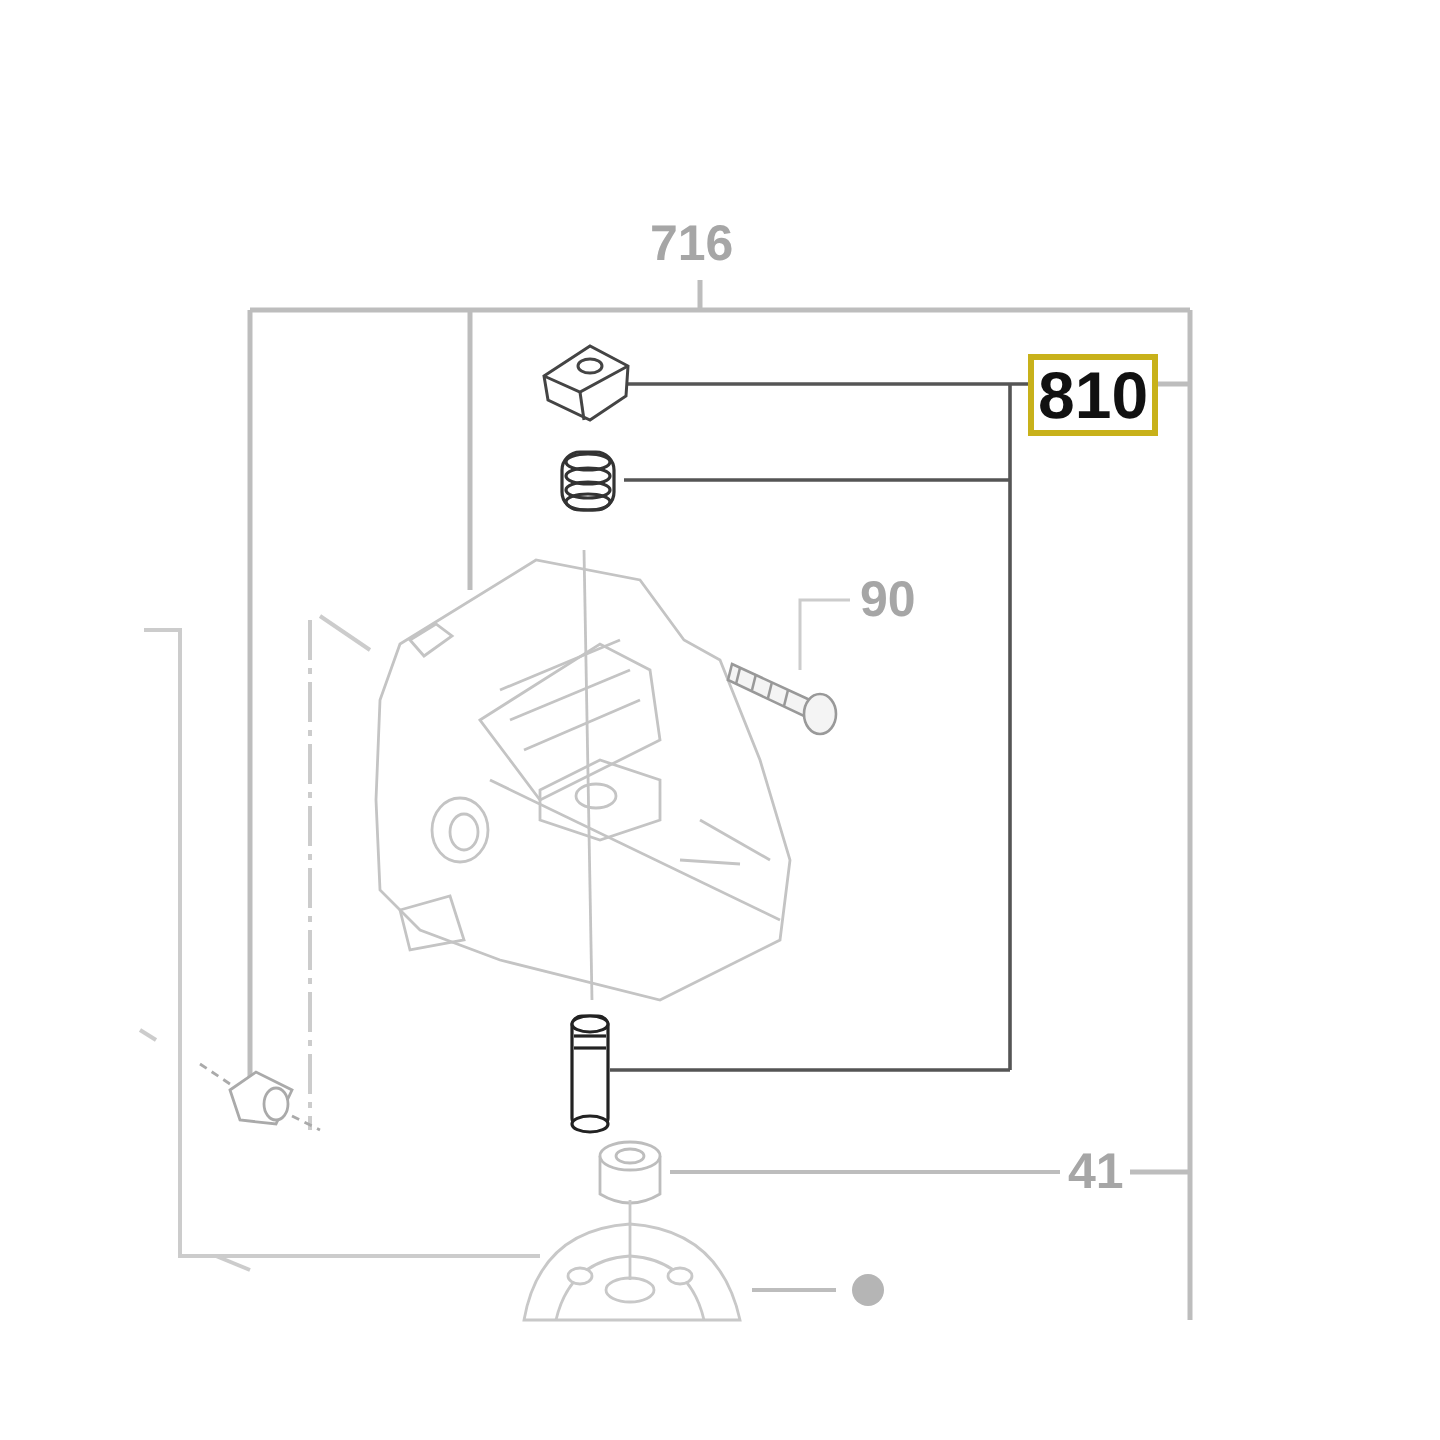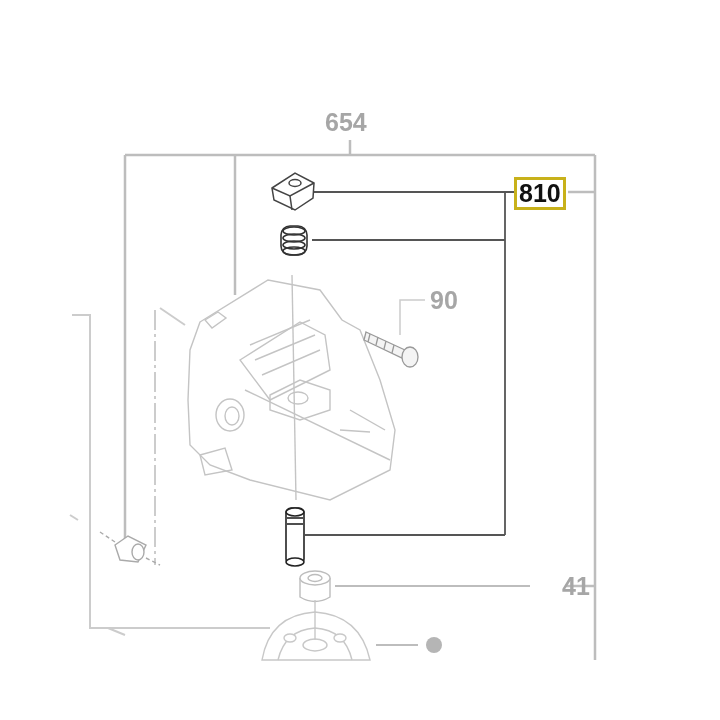--- a/index.html
+++ b/index.html
@@ -1,20 +1,20 @@
 <!DOCTYPE html>
 <html><head>
   <meta charset="utf-8">
   <style>
     html, body { margin: 0; padding: 0; background: #ffffff; }
     body { width: 720px; height: 720px; position: relative; overflow: hidden; font-family: "Liberation Sans", sans-serif; }
     svg#diagram { position: absolute; left: 0; top: 0; }
     .label { position: absolute; font-family: "Liberation Sans", sans-serif; font-weight: bold; line-height: 1; }
     .label.gray { color: #a6a6a6; font-size: 25px; }
-    .label.active { color: #111111; font-size: 25px; background: #ffffff; border: 3px solid #c8b11a; padding: 1px 2px; text-align: right; }
+    .label.active { color: #111111; font-size: 33px; background: #ffffff; border: 3px solid #c8b11a; padding: 1px 2px; text-align: right; }
   </style>
 </head>
 <body>
 
 <svg id="diagram" width="720" height="720" viewBox="0 0 720 720" xmlns="http://www.w3.org/2000/svg">
 
   <g stroke="#bdbdbd" stroke-width="2.5" fill="none">
     <line x1="350" y1="140" x2="350" y2="155"></line>
     <line x1="125" y1="155" x2="595" y2="155"></line>
     <line x1="125" y1="155" x2="125" y2="540"></line>
@@ -119,16 +119,16 @@
     <path d="M278,660 Q285,630 315,628 Q345,630 352,660" fill="none"></path>
     <ellipse cx="315" cy="645" rx="12" ry="6"></ellipse>
     <ellipse cx="290" cy="638" rx="6" ry="4"></ellipse>
     <ellipse cx="340" cy="638" rx="6" ry="4"></ellipse>
     <line x1="315" y1="600" x2="315" y2="640"></line>
   </g>
 
   <circle cx="434" cy="645" r="8" fill="#b5b5b5"></circle>
 </svg>
 
-<div class="label gray" style="left:325px; top:110px;">654</div>
+<div class="label gray" style="left:325px; top:110px;">716</div>
 <div class="label active" style="left:514px; top:177px;">810</div>
 <div class="label gray" style="left:430px; top:288px;">90</div>
-<div class="label gray" style="left:534px; top:574px;margin-left:28px;">41</div>
+<div class="label gray" style="left:534px; top:574px;">41</div>
 
 </body></html>

